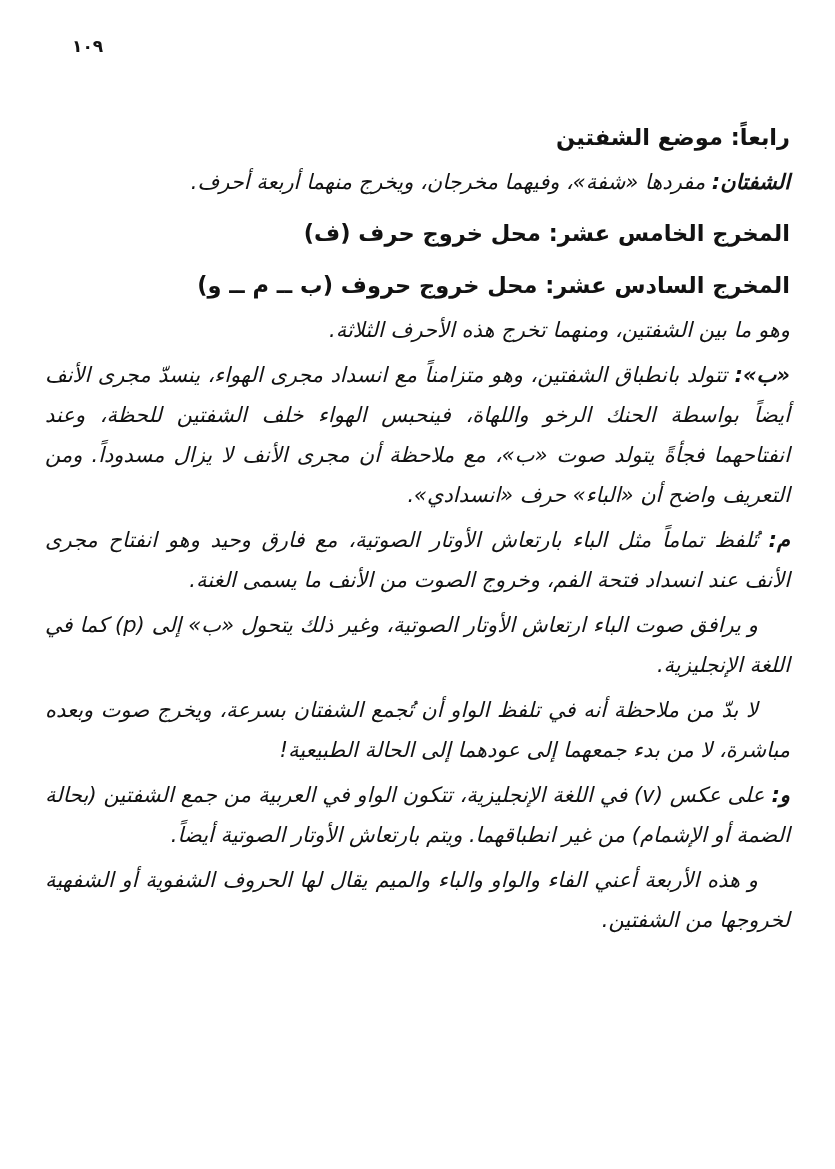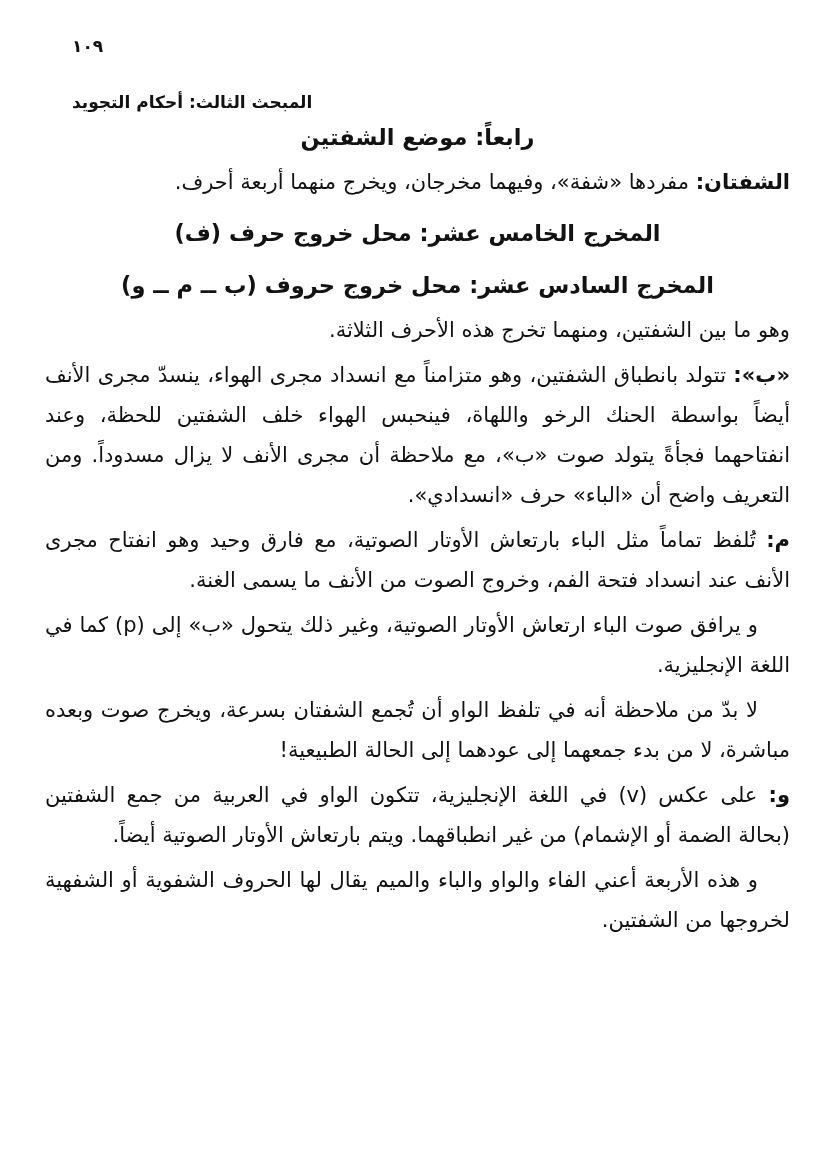--- a/index.html
+++ b/index.html
@@ -40,39 +40,39 @@
     right: 45px;
     left: 45px;
     direction: rtl;
     text-align: justify;
     font-size: 21px;
     line-height: 40px;
   }
   .sec-heading {
     font-size: 22.5px;
     font-weight: 700;
-    text-align: center;
+    text-align: right;
     margin: 10px 0 4px 0;
     line-height: 42px;
   }
   .sec-heading:first-child { margin-top: 0; }
   .para {
     margin: 0 0 5px 0;
+    font-style: italic;
   }
   .para .lead { font-weight: 700; }
   .para.indent { text-indent: 32px; }
 </style>
 </head>
 <body>
 
 <div class="page">
 
   <header class="page-header">
     <span class="page-number">١٠٩</span>
-    <span class="chapter-title">المبحث الثالث: أحكام التجويد</span>
   </header>
 
   <main class="content">
 
     <h2 class="sec-heading">رابعاً: موضع الشفتين</h2>
 
     <p class="para"><b class="lead">الشفتان:</b><span> مفردها «شفة»، وفيهما مخرجان، ويخرج منهما أربعة أحرف.</span></p>
 
     <h2 class="sec-heading">المخرج الخامس عشر: محل خروج حرف (ف)</h2>
 

